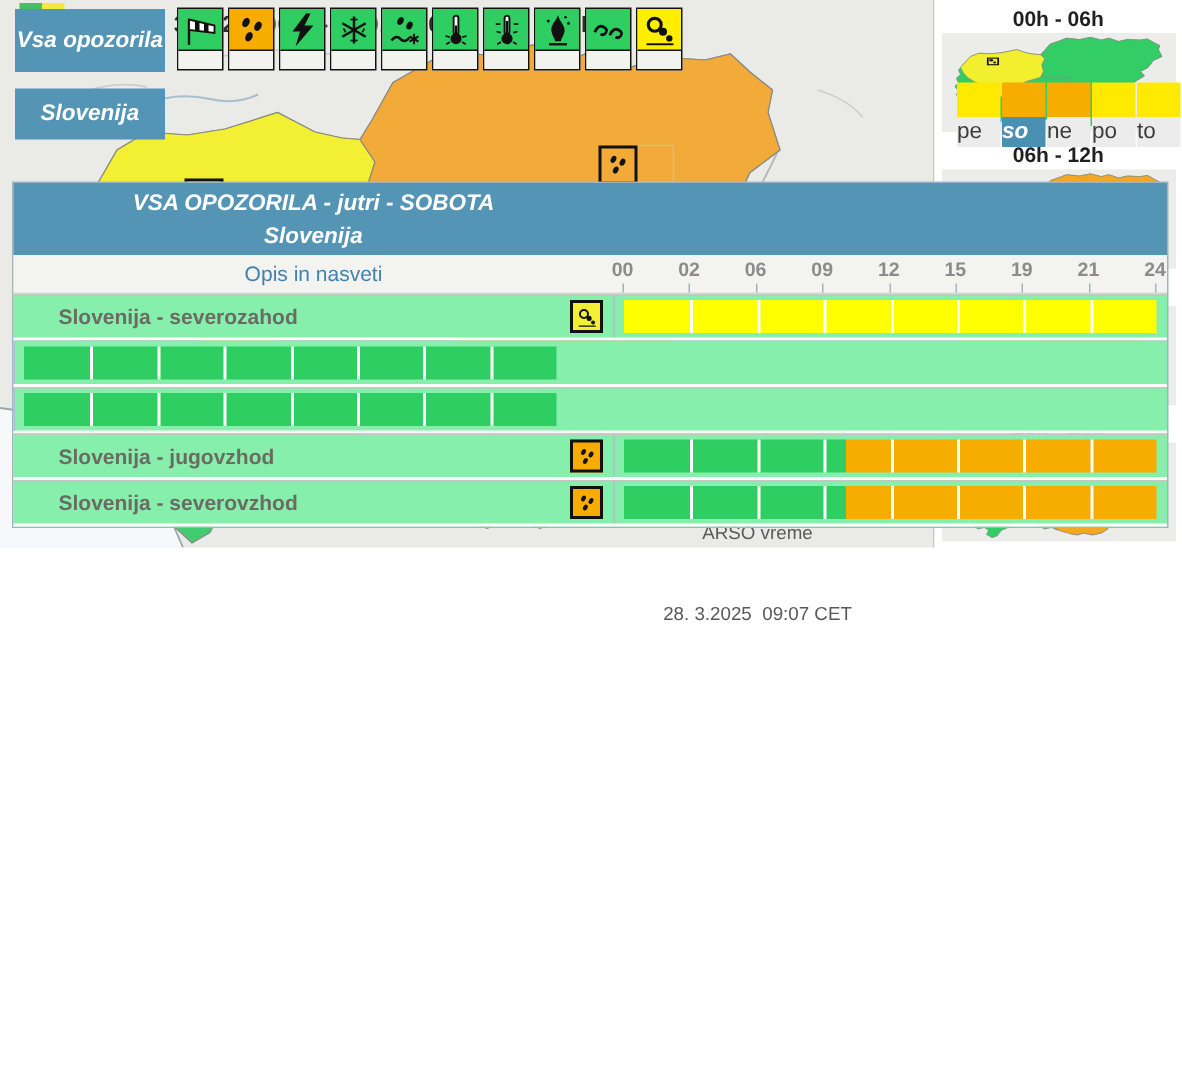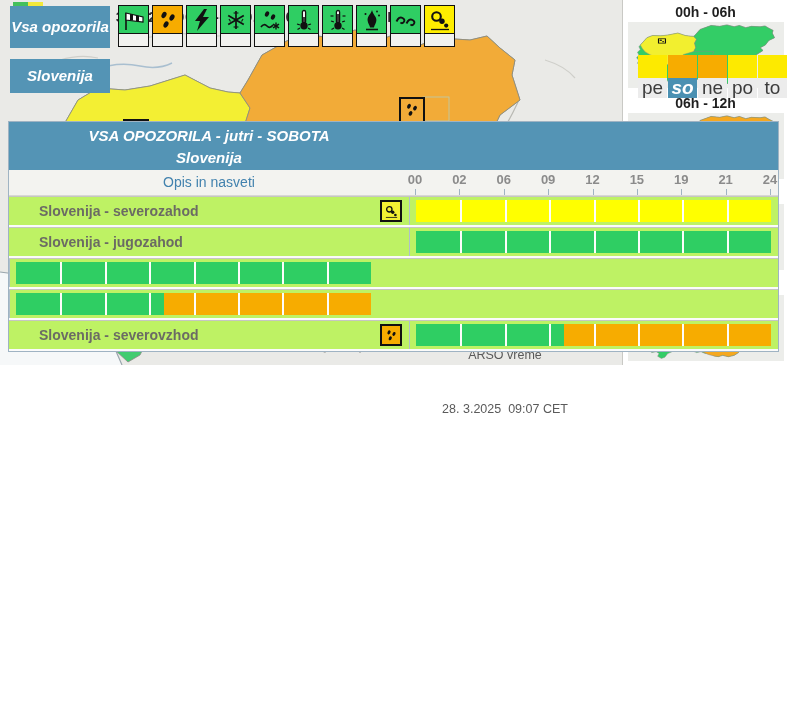--- a/index.html
+++ b/index.html
@@ -37,39 +37,39 @@
   #lbl-all{top:1px;height:42px;text-align:center;}
   #lbl-slo{top:2px;height:34px;}
   #type-icons{position:absolute;left:118px;top:0;display:flex;}
   .wt-cell{width:29px;border:1px solid #111;background:#f3f3f0;margin-right:3px;}
   .wt-icon{width:29px;height:28px;display:flex;align-items:center;justify-content:center;
            border-bottom:1px solid #111;box-sizing:border-box;}
   .wt-strip{height:12px;background:#f2f2ef;}
   #day-tabs{position:absolute;right:1px;top:-2px;display:flex;}
   .day-tab{width:29px;margin-left:1px;}
   .day-sq{height:23px;}
-  .day-lb{height:20px;line-height:20px;text-align:center;font-size:19px;
+  .day-lb{height:20px;line-height:20px;font-size:15px;
           background:#ececec;color:#3c3c3c;}
   .day-lb.sel{background:#4a90b2;color:#fff;font-weight:bold;font-style:italic;}
 
   
   .wtable{position:relative;margin:23px 8px 0 8px;width:771px;border:1px solid #9fb3c3;
           box-sizing:border-box;}
   .thead{background:#5494b5;color:#fff;display:flex;height:48px;}
   .thead-left{width:400px;display:flex;flex-direction:column;justify-content:center;
               text-align:center;font-weight:bold;font-style:italic;font-size:15px;gap:5px;}
   .thead-right{flex:1;display:flex;align-items:center;justify-content:center;
                font-weight:bold;font-style:italic;font-size:15px;}
   .opis-row{display:flex;height:25px;background:#f3f3f0;border-bottom:1px solid #d8d8d4;}
   .opis-left{width:400px;text-align:center;color:#4282ae;font-size:14px;line-height:24px;}
   .opis-right{flex:1;position:relative;font-weight:bold;}
   .hours-inner{position:absolute;left:6px;top:0;width:355px;height:100%;}
   .hour-lb{position:absolute;top:2px;transform:translateX(-50%);color:#8b8b8b;font-size:13px;}
   .hour-tick{position:absolute;bottom:0;width:1px;height:6px;background:#9fb3c3;}
-  .trow{display:flex;height:28px;background:#bef264;border-top:1px solid #c6c6c2;
+  .trow{display:flex;height:28px;background:#86efac;border-top:1px solid #c6c6c2;
         border-bottom:2px solid #fbfbfa;box-sizing:content-box;}
   .trow-label{width:400px;position:relative;line-height:28px;padding-left:30px;
               font-weight:bold;font-size:14px;color:#6b6b64;box-sizing:border-box;}
   .trow-icon{position:absolute;right:7px;top:3px;width:18px;height:18px;border:2px solid #111;
              display:flex;align-items:center;justify-content:center;}
   .trow-bars{flex:1;position:relative;border-left:1px solid #aebfcb;}
   .bars-inner{position:absolute;left:6px;top:3px;width:355px;height:22px;}
   .seg{position:absolute;top:0;height:100%;}
   .gridline{position:absolute;top:0;width:2px;height:100%;background:#fdfdfb;}
   .bottom-strip{margin:1px 0 0 8px;width:771px;height:5px;
@@ -422,21 +422,20 @@
               <div class="gridline" style="left:25%"></div>
               <div class="gridline" style="left:37.5%"></div>
               <div class="gridline" style="left:50%"></div>
               <div class="gridline" style="left:62.5%"></div>
               <div class="gridline" style="left:75%"></div>
               <div class="gridline" style="left:87.5%"></div>
             </div>
       </div>
         </div>
         <div class="trow">
-      <div class="trow-label">Slovenija - jugozahod</div>
       <div class="trow-bars">
         <div class="bars-inner">
               <div class="seg" style="left:0%;width:100%;background:#2fce63"></div>
               <div class="gridline" style="left:12.5%"></div>
               <div class="gridline" style="left:25%"></div>
               <div class="gridline" style="left:37.5%"></div>
               <div class="gridline" style="left:50%"></div>
               <div class="gridline" style="left:62.5%"></div>
               <div class="gridline" style="left:75%"></div>
               <div class="gridline" style="left:87.5%"></div>
@@ -451,20 +450,27 @@
               <div class="gridline" style="left:25%"></div>
               <div class="gridline" style="left:37.5%"></div>
               <div class="gridline" style="left:50%"></div>
               <div class="gridline" style="left:62.5%"></div>
               <div class="gridline" style="left:75%"></div>
               <div class="gridline" style="left:87.5%"></div>
             </div>
       </div>
         </div>
         <div class="trow">
+      <div class="trow-label">Slovenija - jugovzhod<span class="trow-icon" style="background:#f7ac00">
+              <svg width="15" height="15" viewBox="0 0 24 24">
+                <ellipse cx="8" cy="7" rx="2.3" ry="3.3" transform="rotate(28 8 7)" fill="#111"></ellipse>
+     <ellipse cx="16" cy="9.5" rx="2.3" ry="3.3" transform="rotate(28 16 9.5)" fill="#111"></ellipse>
+     <ellipse cx="10" cy="16.5" rx="2.3" ry="3.3" transform="rotate(28 10 16.5)" fill="#111"></ellipse>
+              </svg>
+            </span></div>
       <div class="trow-bars">
         <div class="bars-inner">
               <div class="seg" style="left:0%;width:41.66666666666667%;background:#2fce63"></div>
               <div class="seg" style="left:41.66666666666667%;width:58.333333333333336%;background:#f7ac00"></div>
               <div class="gridline" style="left:12.5%"></div>
               <div class="gridline" style="left:25%"></div>
               <div class="gridline" style="left:37.5%"></div>
               <div class="gridline" style="left:50%"></div>
               <div class="gridline" style="left:62.5%"></div>
               <div class="gridline" style="left:75%"></div>

